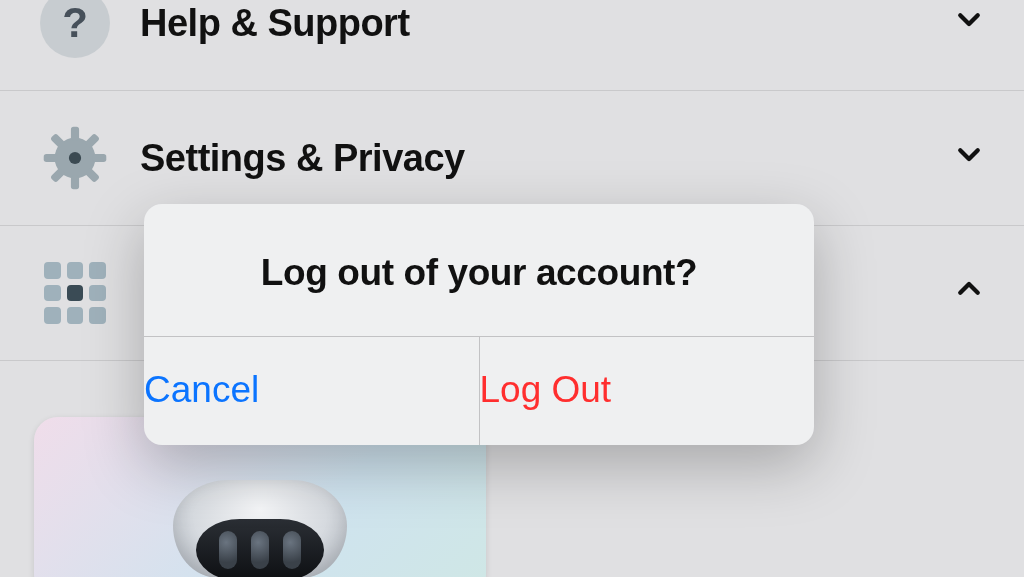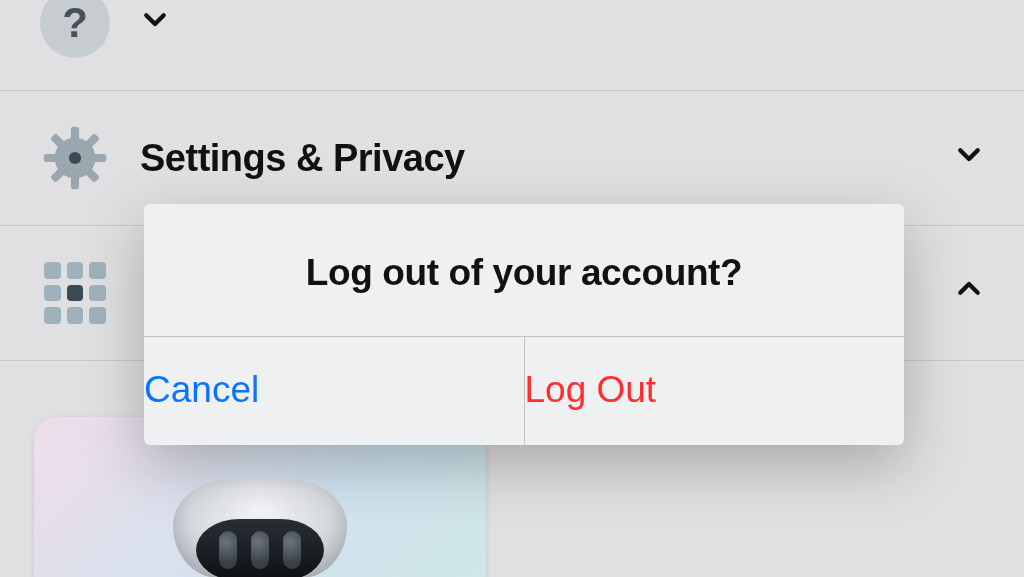--- a/index.html
+++ b/index.html
@@ -115,23 +115,23 @@
     border-radius: 10px;
   }
 
   
 
   
   .dialog {
     position: absolute;
     left: 144px;
     top: 204px;
-    width: 760px;
+    width: 670px;
     background: #eff0f1;
-    border-radius: 6px;
+    border-radius: 18px;
     box-shadow: 0 20px 60px rgba(0,0,0,.25);
     overflow: hidden;
   }
   .dialog .title {
     padding: 48px 40px 42px;
     text-align: center;
     font-size: 37px;
     font-weight: 600;
     letter-spacing: -0.4px;
     color: #111;
@@ -156,20 +156,21 @@
 </style>
 </head>
 <body>
 
 <div class="list">
 
   <div class="row">
     <div class="icon-slot">
       <div class="help-icon">?</div>
     </div>
+    <div class="label">Help &amp; Support</div>
     <div class="chev">
       <svg width="30" height="30" viewBox="0 0 24 24" fill="none" stroke="#111" stroke-width="3.4" stroke-linecap="round" stroke-linejoin="round">
           <polyline points="5 9 12 16 19 9"></polyline>
         </svg>
     </div>
   </div>
 
   <div class="row">
     <div class="icon-slot">
       <div class="gear-icon">

